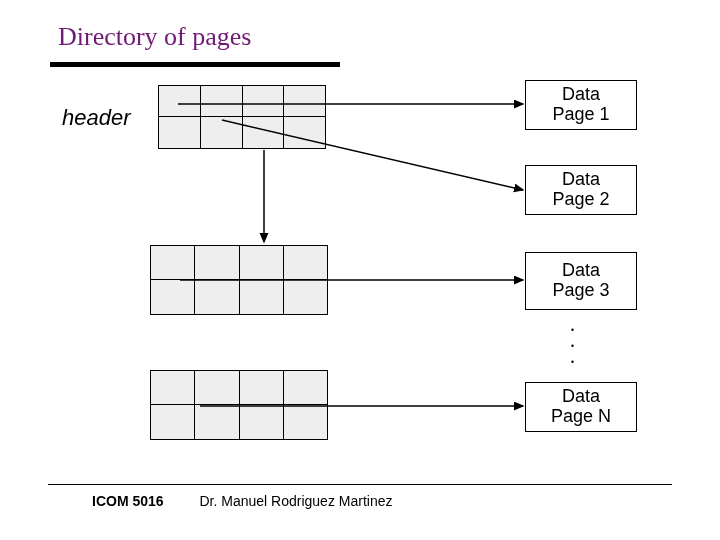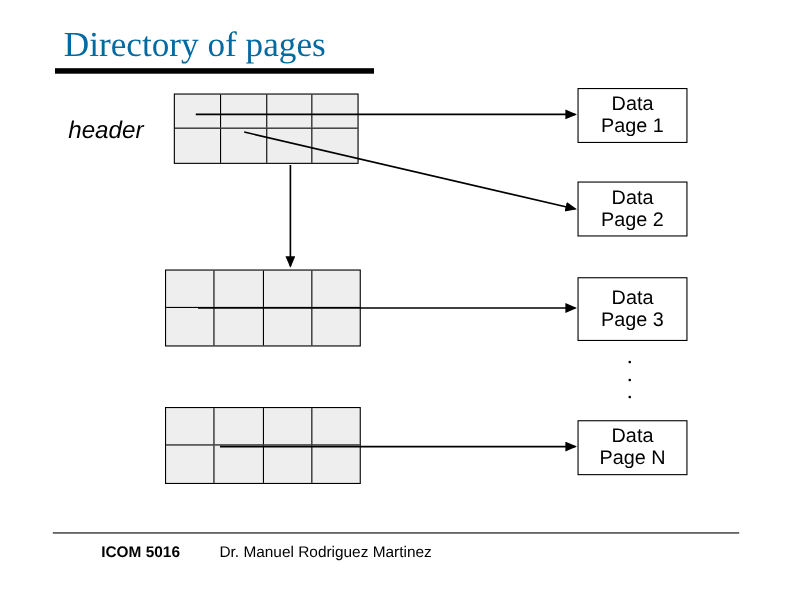--- a/index.html
+++ b/index.html
@@ -9,22 +9,22 @@
       background: #fff;
       font-family: Arial, Helvetica, sans-serif;
       position: relative;
       overflow: hidden;
     }
     .title {
       position: absolute;
       top: 22px;
       left: 58px;
       font-family: "Times New Roman", Times, serif;
-      font-size: 32px;
-      color: #0369a1;
+      font-size: 26px;
+      color: #701a75;
     }
     .title-underline {
       position: absolute;
       top: 62px;
       left: 50px;
       width: 290px;
       height: 5px;
       background: #000;
     }
     .header-label {
@@ -59,21 +59,21 @@
     .grid-box .cell:last-child { border-right: none; }
     .grid-small {
       width: 178px;
       height: 70px;
     }
     .grid-2 { left: 150px; top: 245px; }
     .grid-3 { left: 150px; top: 370px; }
     .data-page {
       position: absolute;
       border: 1.5px solid #000;
-      width: 100px;
+      width: 112px;
       height: 50px;
       display: flex;
       align-items: center;
       justify-content: center;
       text-align: center;
       font-size: 18px;
       line-height: 1.1;
       white-space: pre-line;
     }
     .dp1 { left: 525px; top: 80px; }

